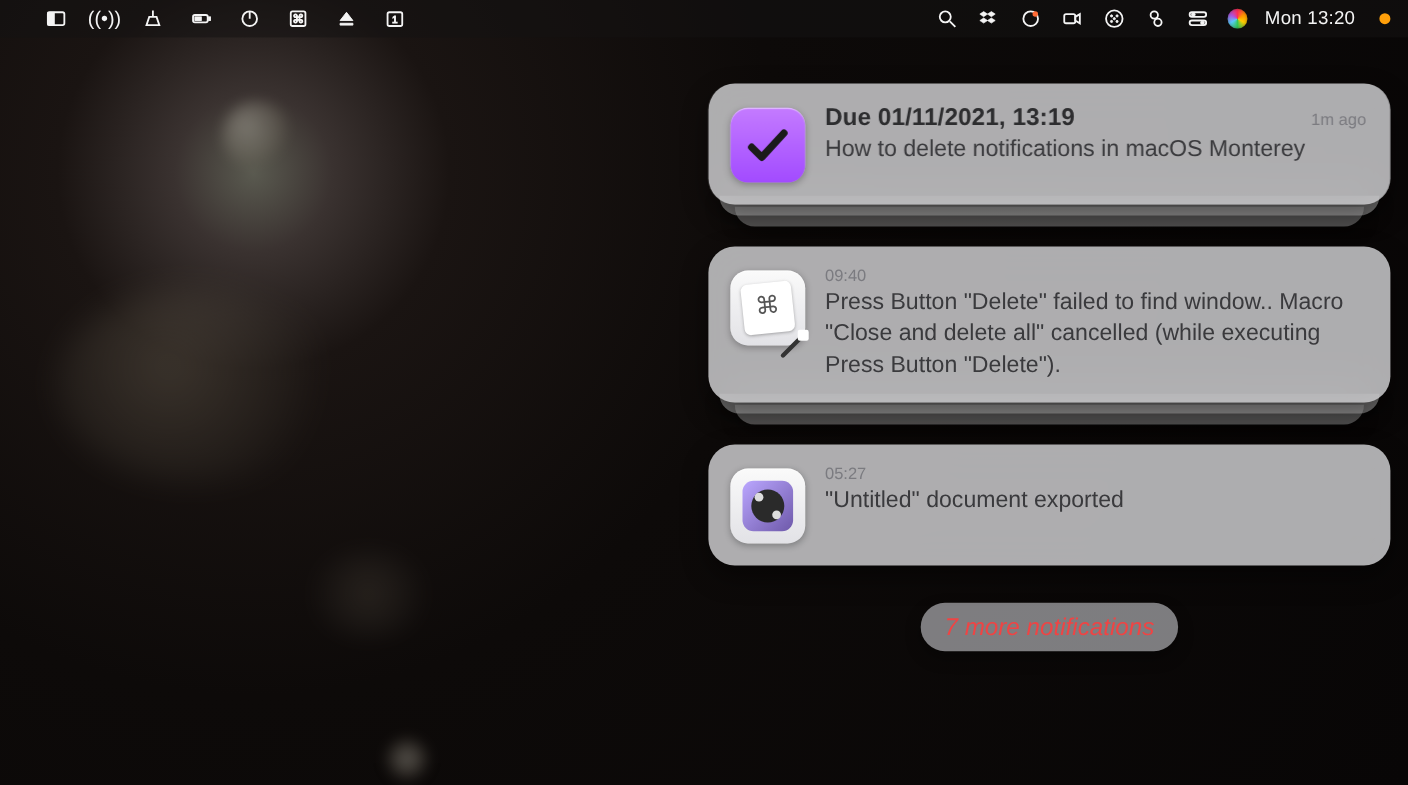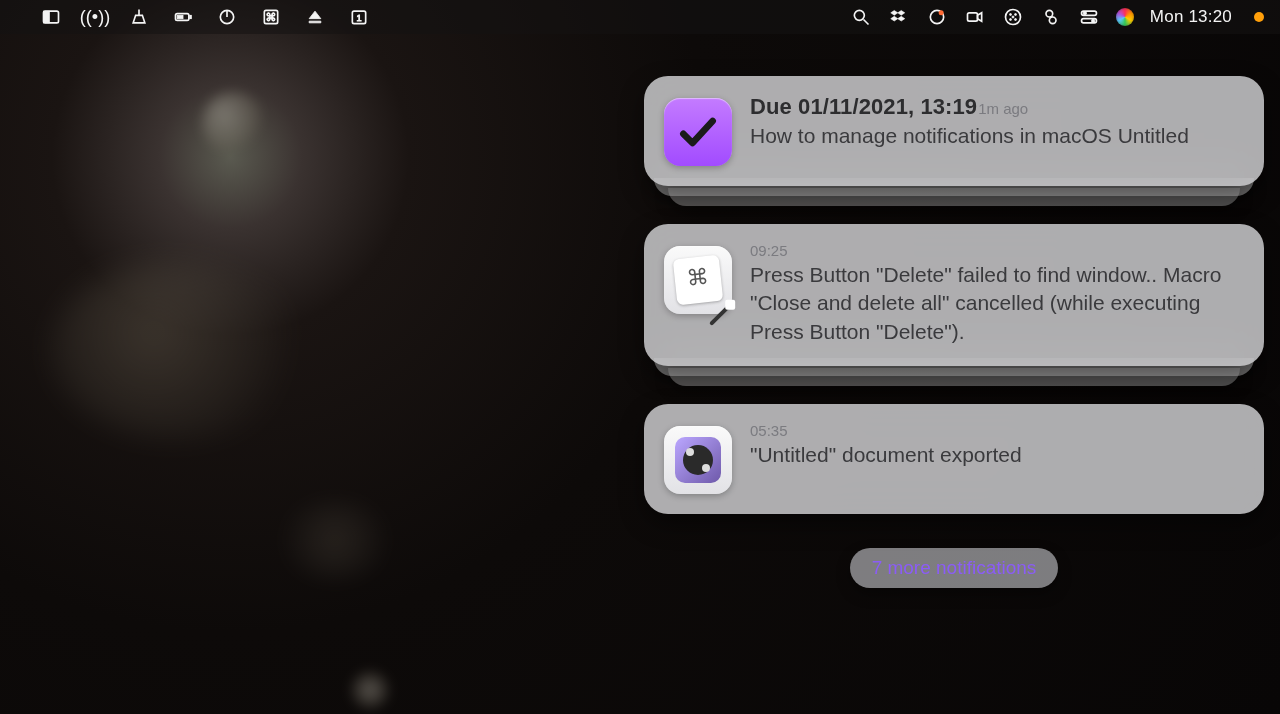--- a/index.html
+++ b/index.html
@@ -68,36 +68,36 @@
   .card .appicon {
     width: 68px; height: 68px; flex: 0 0 68px; border-radius: 16px;
     display: flex; align-items: center; justify-content: center;
     margin-top: 4px;
     box-shadow: 0 2px 6px rgba(0,0,0,.25), inset 0 1px 1px rgba(255,255,255,.5);
   }
   .appicon.purple { background: linear-gradient(180deg,#c47bff,#a24bff); }
   .appicon.white { background: linear-gradient(180deg,#fafafa,#e2e2e6); }
   .appicon svg { width: 44px; height: 44px; }
   .content { flex: 1; min-width: 0; }
-  .row1 { display: flex; align-items: baseline; gap: 1px; }
+  .row1 { display: flex; align-items: baseline; justify-content: space-between; gap: 24px; }
   .title { font-size: 22px; font-weight: 700; color: #2d2d2f; letter-spacing: .1px; }
   .time { font-size: 15px; color: #7b7b80; white-space: nowrap; }
   .body { font-size: 21px; color: #3a3a3d; line-height: 1.35; margin-top: 2px; }
 
   .more-pill {
     align-self: center;
     margin-top: -4px;
     background: rgba(170,170,174,0.72);
-    color: #8b5cf6;
-    font-size: 19px;
+    color: #ef4444;
+    font-size: 22px;
     padding: 9px 22px;
     border-radius: 999px;
     box-shadow: 0 6px 14px rgba(0,0,0,.35);
     width: fit-content;
-    margin-left: auto; margin-right: auto;
+    margin-left: auto; margin-right: auto; font-style: italic;
   }
 
   
   .km-icon { position: relative; }
   .km-doc { width: 46px; height: 46px; background: #fff; border-radius: 6px; transform: rotate(-6deg); box-shadow: 0 1px 3px rgba(0,0,0,.3); position: relative; }
   .km-doc::before { content:"⌘"; position:absolute; left:0; right:0; top:8px; text-align:center; font-size:22px; color:#555; }
   .km-wand { position:absolute; right:-4px; bottom:-2px; width:30px; height:4px; background:#333; transform: rotate(-45deg); border-radius:2px; }
   .km-wand::after { content:""; position:absolute; right:-3px; top:-3px; width:10px; height:10px; background:#fff; border-radius:2px; transform: rotate(45deg); }
 
   .sc-icon { position: relative; width:46px; height:46px; border-radius:10px; background: linear-gradient(135deg,#bba7ff,#6e59aa); display:flex; align-items:center; justify-content:center; }
@@ -219,50 +219,50 @@
       <div class="appicon purple">
         <svg viewBox="0 0 24 24">
             <path d="M4 13l5 5L20 6" fill="none" stroke="#1b1b1b" stroke-width="3.6" stroke-linecap="round" stroke-linejoin="round"></path>
           </svg>
       </div>
       <div class="content">
         <div class="row1">
           <div class="title">Due 01/11/2021, 13:19</div>
           <div class="time">1m ago</div>
         </div>
-        <div class="body">How to manage notifications in macOS Untitled</div>
+        <div class="body">How to delete notifications in macOS Monterey</div>
       </div>
     </div>
   </div>
 
   <div class="stack">
     <div class="card">
       <div class="appicon white km-icon">
         <div class="km-doc"></div>
           <div class="km-wand"></div>
       </div>
       <div class="content">
         <div class="row1">
-          <div class="time">09:25</div>
+          <div class="time">09:40</div>
         </div>
         <div class="body">Press Button "Delete" failed to find window.. Macro "Close and delete all" cancelled (while executing Press Button "Delete").</div>
       </div>
     </div>
   </div>
 
   <div class="stack single">
     <div class="card">
       <div class="appicon white">
         <div class="sc-icon">
             <div class="sc-reel"></div>
           </div>
       </div>
       <div class="content">
         <div class="row1">
-          <div class="time">05:35</div>
+          <div class="time">05:27</div>
         </div>
         <div class="body">"Untitled" document exported</div>
       </div>
     </div>
   </div>
 
   <div class="more-pill">7 more notifications</div>
 
 </div>
 

